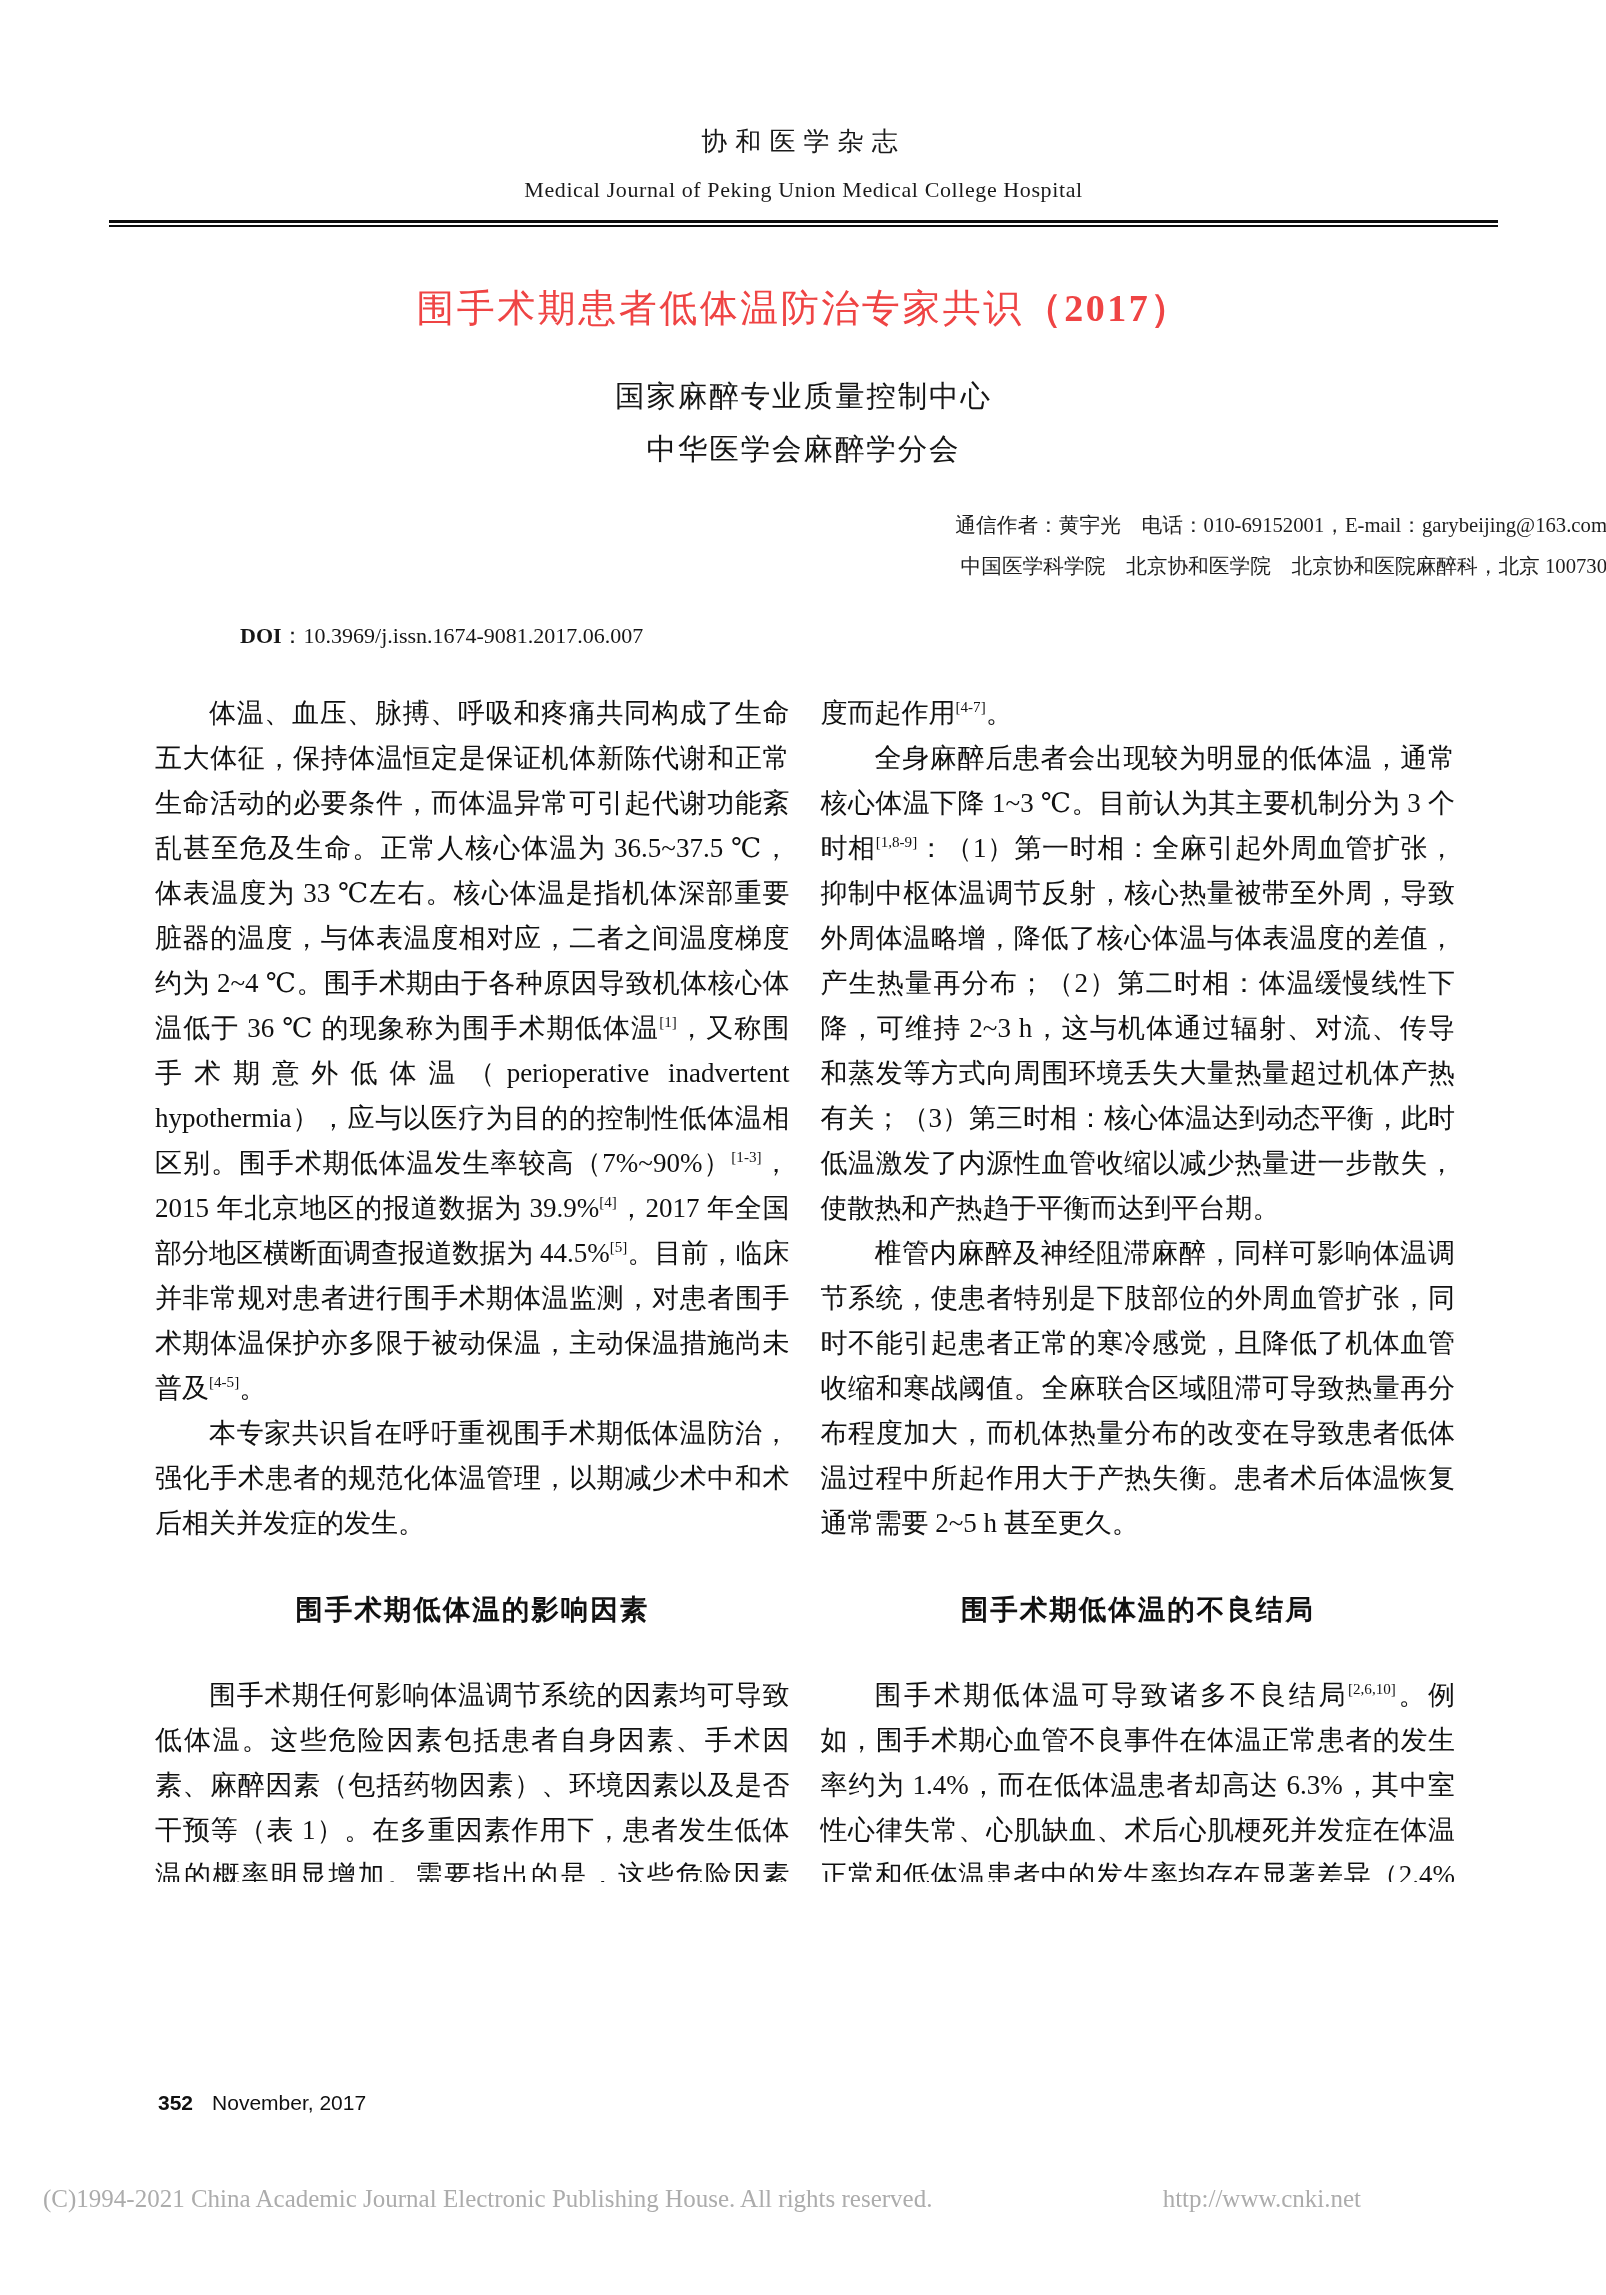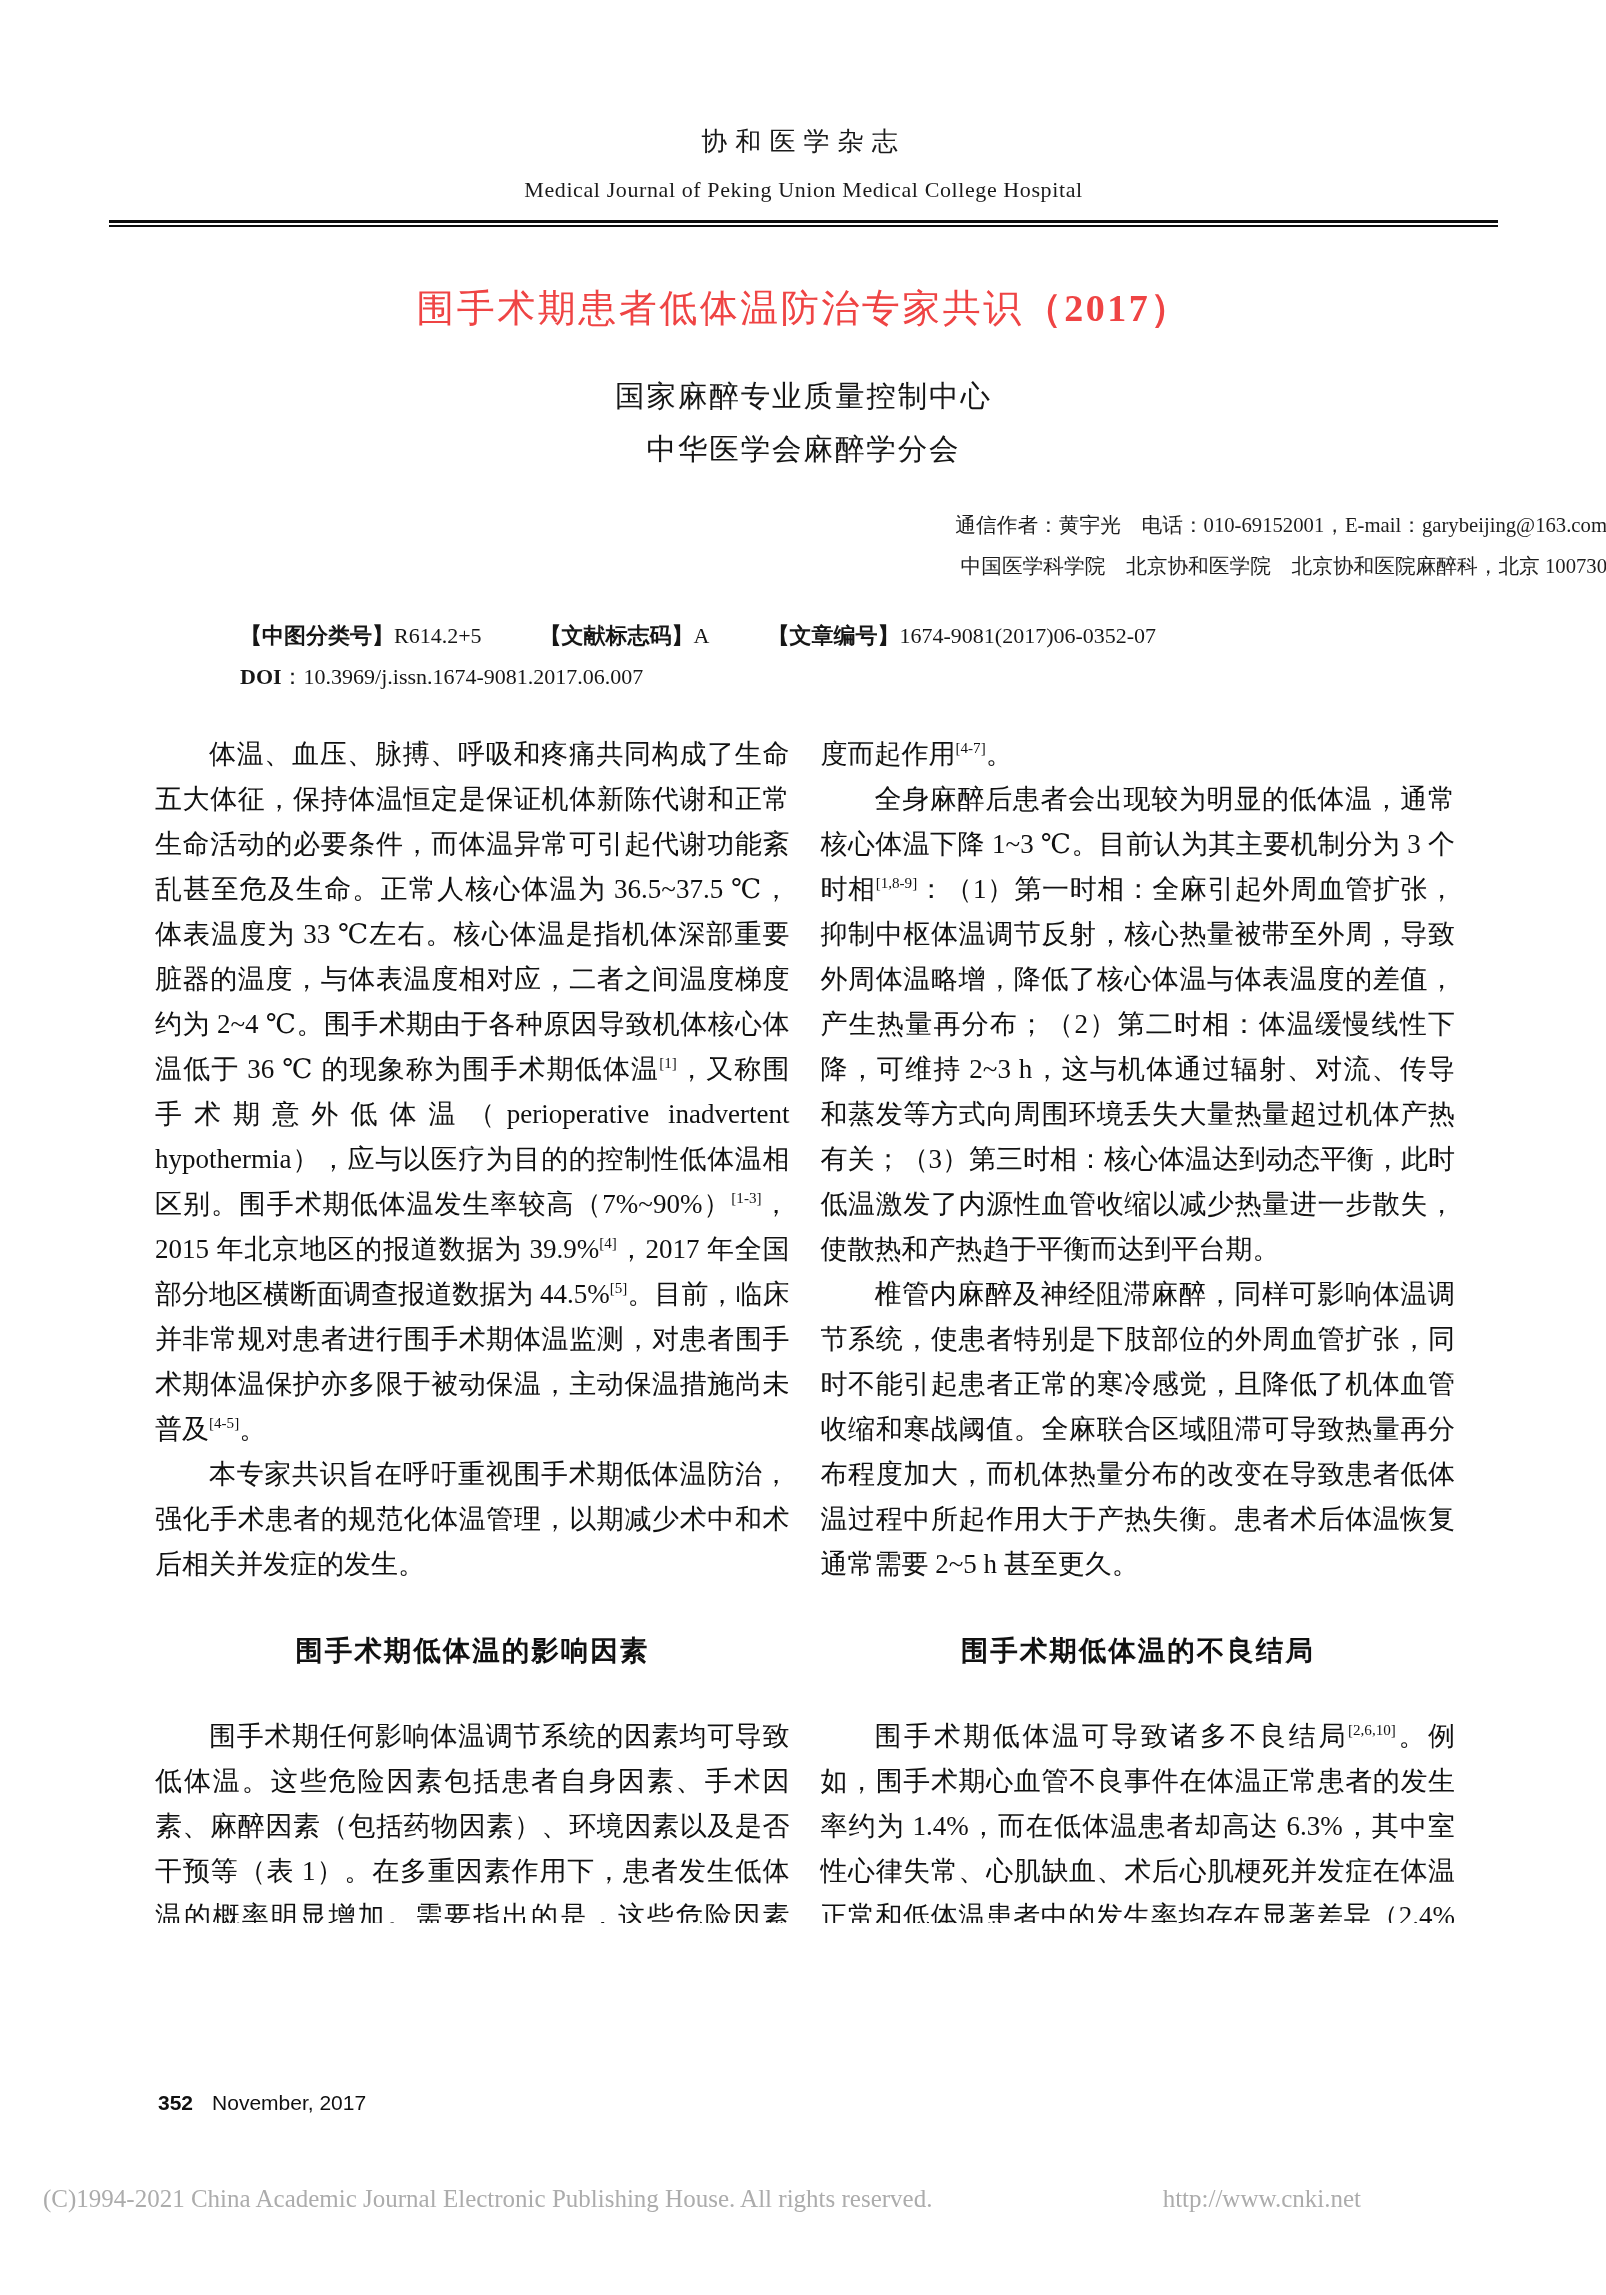--- a/index.html
+++ b/index.html
@@ -66,21 +66,20 @@
     <div>国家麻醉专业质量控制中心</div>
     <div>中华医学会麻醉学分会</div>
   </div>
 
   <div class="contact">
     <div>通信作者：黄宇光　电话：010-69152001，E-mail：garybeijing@163.com</div>
     <div>中国医学科学院　北京协和医学院　北京协和医院麻醉科，北京 100730</div>
   </div>
 
   <section class="meta">
-    <div class="meta-row"><span class="meta-group"><span class="meta-label">【中图分类号】</span><span>R614.2+5</span></span><span class="meta-group"><span class="meta-label">【文献标志码】</span><span>A</span></span><span class="meta-group"><span class="meta-label">【文章编号】</span><span>1674-9081(2017)06-0352-07</span></span></div>
     <div class="meta-row"><span class="meta-label">DOI</span><span>：10.3969/j.issn.1674-9081.2017.06.007</span></div>
   </section>
 
   <main class="columns">
     <div class="col">
       <p class="para indent">体温、血压、脉搏、呼吸和疼痛共同构成了生命五大体征，保持体温恒定是保证机体新陈代谢和正常生命活动的必要条件，而体温异常可引起代谢功能紊乱甚至危及生命。正常人核心体温为 36.5~37.5 ℃，体表温度为 33 ℃左右。核心体温是指机体深部重要脏器的温度，与体表温度相对应，二者之间温度梯度约为 2~4 ℃。围手术期由于各种原因导致机体核心体温低于 36 ℃ 的现象称为围手术期低体温<sup>[1]</sup>，又称围手术期意外低体温（perioperative inadvertent hypothermia），应与以医疗为目的的控制性低体温相区别。围手术期低体温发生率较高（7%~90%）<sup>[1-3]</sup>，2015 年北京地区的报道数据为 39.9%<sup>[4]</sup>，2017 年全国部分地区横断面调查报道数据为 44.5%<sup>[5]</sup>。目前，临床并非常规对患者进行围手术期体温监测，对患者围手术期体温保护亦多限于被动保温，主动保温措施尚未普及<sup>[4-5]</sup>。</p>
       <p class="para indent">本专家共识旨在呼吁重视围手术期低体温防治，强化手术患者的规范化体温管理，以期减少术中和术后相关并发症的发生。</p>
       <h3 class="col-heading">围手术期低体温的影响因素</h3>
       <p class="para indent">围手术期任何影响体温调节系统的因素均可导致低体温。这些危险因素包括患者自身因素、手术因素、麻醉因素（包括药物因素）、环境因素以及是否干预等（表 1）。在多重因素作用下，患者发生低体温的概率明显增加。需要指出的是，这些危险因素中，有些可直接导致低体温的发生，比如麻醉；有些则通过增加低体温风险、延长低体温时间或加重低体温程</p>
     </div>

